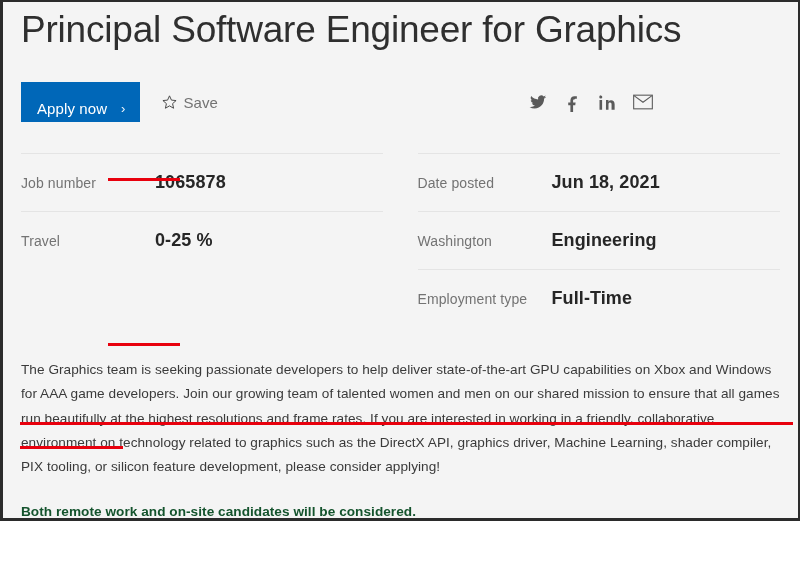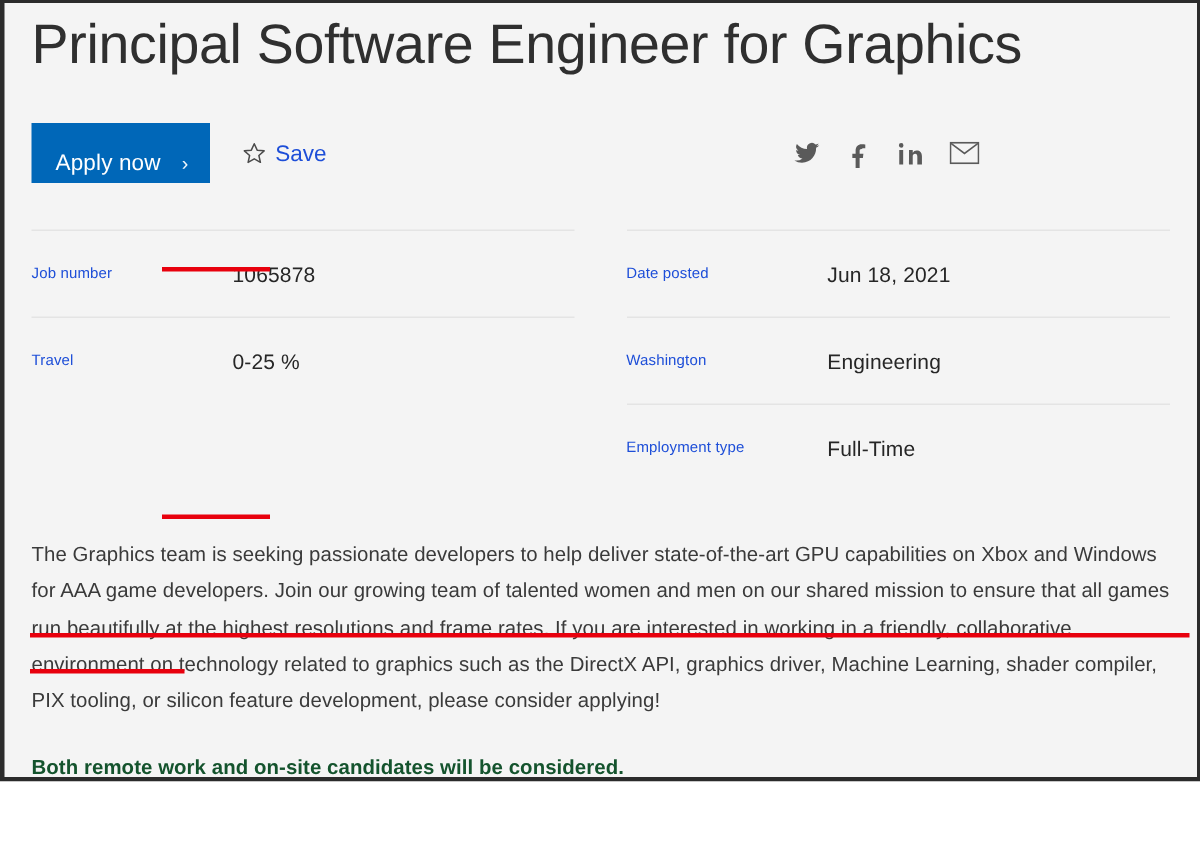--- a/index.html
+++ b/index.html
@@ -72,21 +72,21 @@
     font-size: 13px;
     font-weight: 400;
     opacity: 0.95;
   }
   .save-btn {
     display: flex;
     align-items: center;
     gap: 6px;
     margin-left: 21px;
     font-size: 15px;
-    color: #1d4ed8;
+    color: #737373;
     cursor: pointer;
     background: none;
     border: none;
     font-family: "Liberation Sans", sans-serif;
     padding: 0;
   }
   .star-icon { width: 17px; height: 17px; display: block; }
 
   .social {
     margin-left: auto;
@@ -119,28 +119,28 @@
   .det-row {
     display: flex;
     align-items: center;
     height: 57px;
     border-top: 1px solid #e4e4e4;
   }
   .det-row:first-child { border-top: 1px solid #e4e4e4; }
   .det-label {
     width: 134px;
     flex: none;
-    font-size: 10px;
-    color: #1d4ed8;
+    font-size: 14px;
+    color: #737373;
     letter-spacing: 0.1px;
   }
   .det-value {
-    font-size: 14px;
+    font-size: 18px;
     color: #262626;
-    font-weight: 400;
+    font-weight: 700;
     letter-spacing: 0.1px;
   }
 
   
   .description {
     margin-top: 31px;
     font-size: 13.6px;
     line-height: 24.3px;
     color: #3a3a3a;
     letter-spacing: 0.05px;

